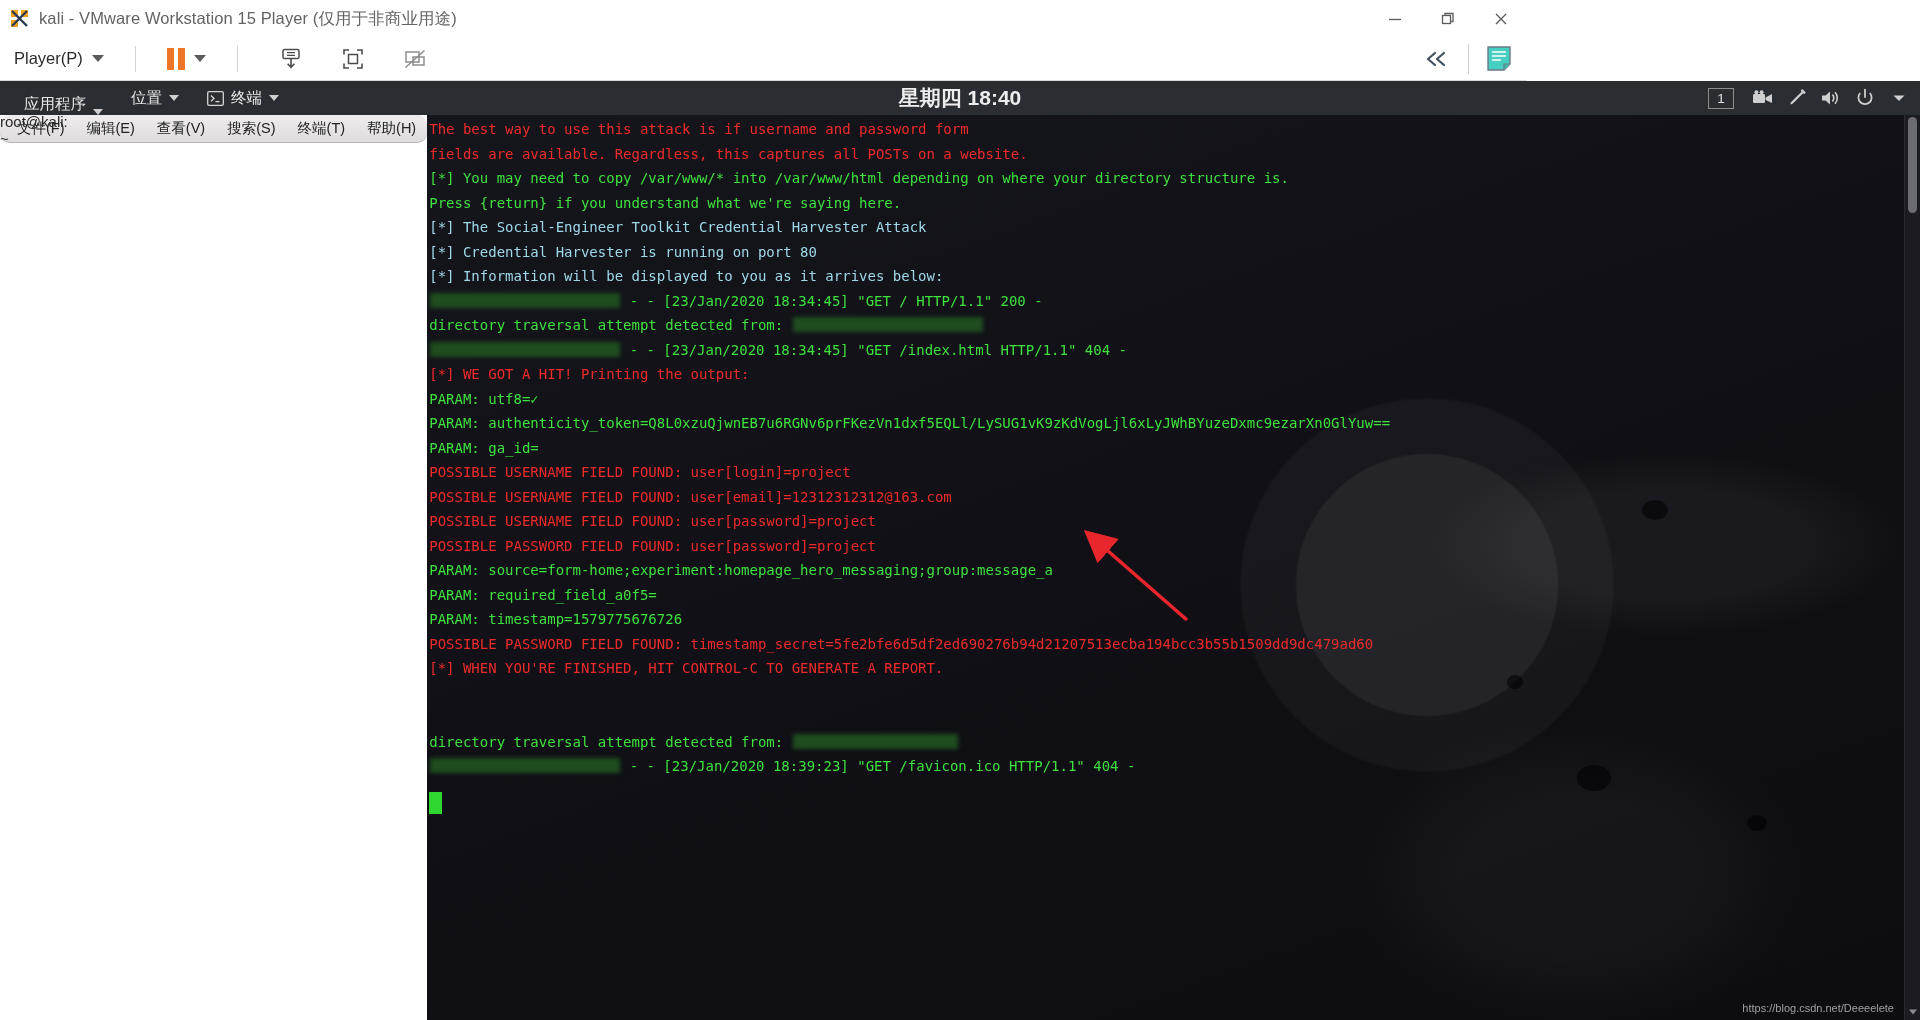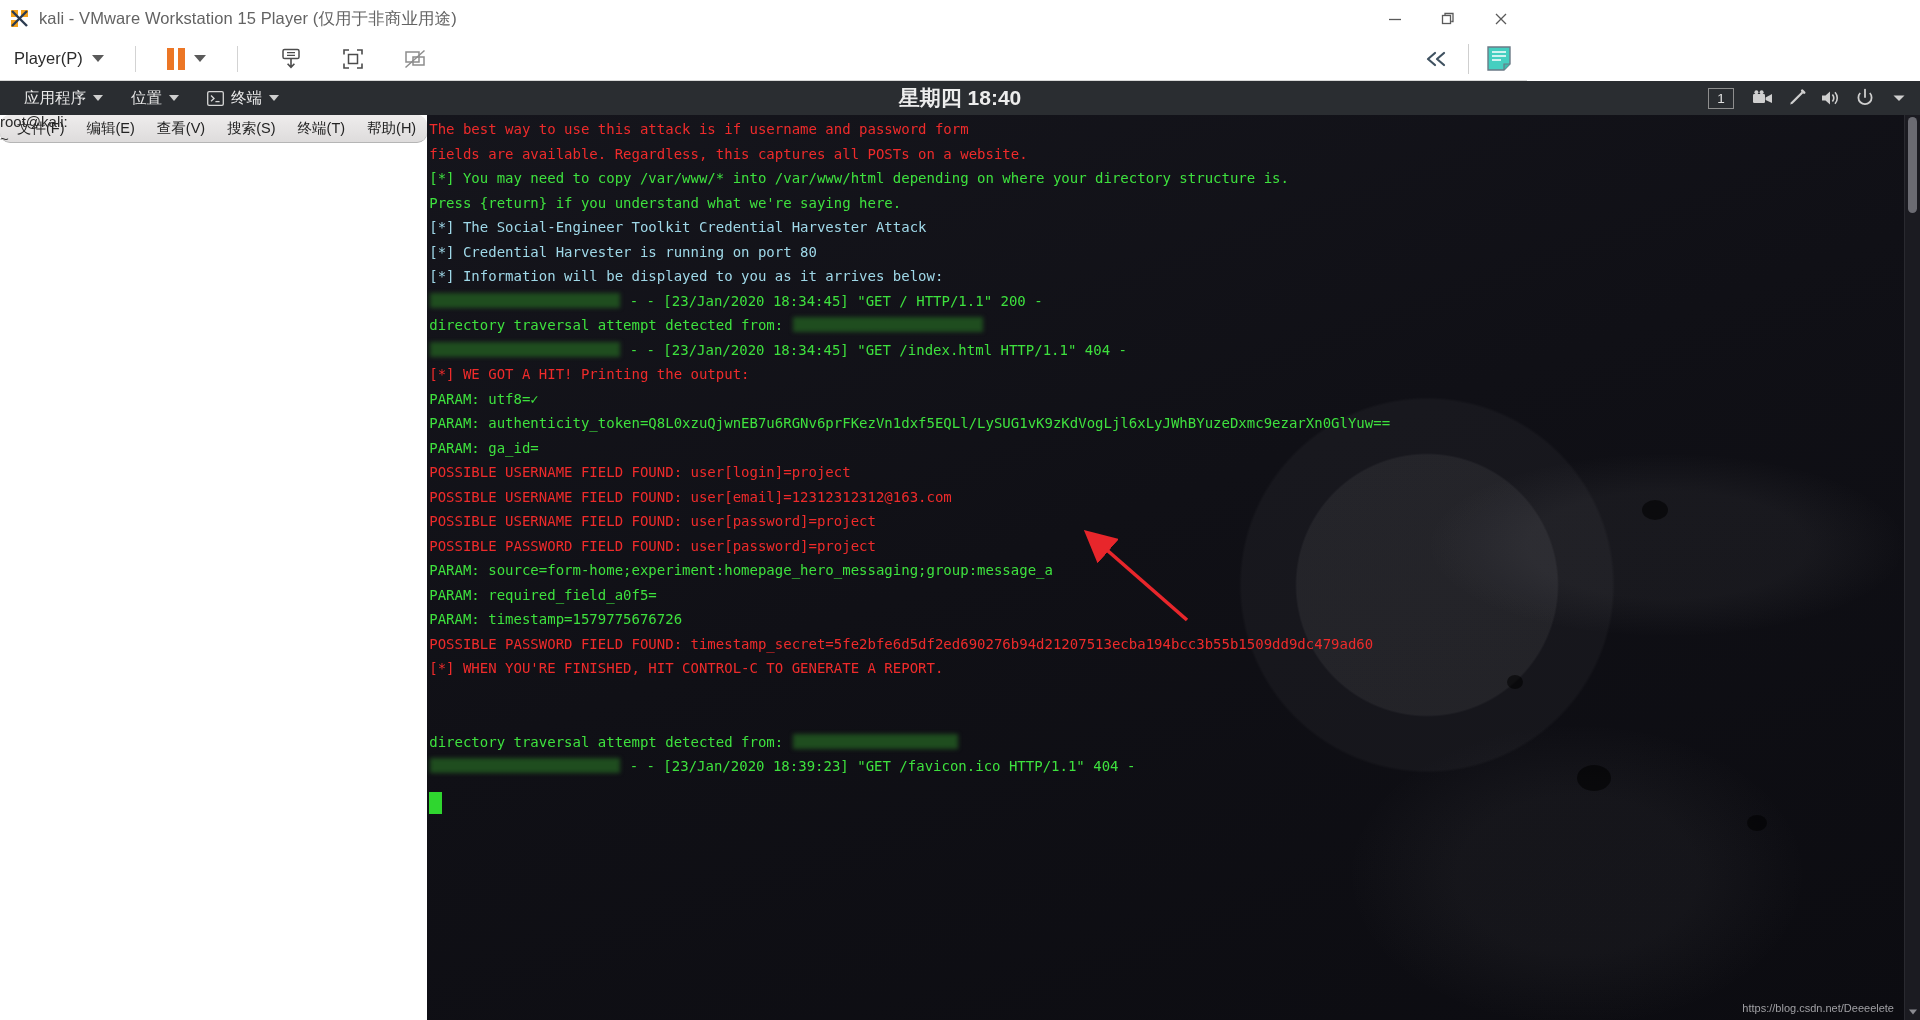--- a/index.html
+++ b/index.html
@@ -63,21 +63,21 @@
     background: #0e0e14; overflow: hidden;
   }
 
   
   .gn-panel {
     height: 34px; background: #2a2d31;
     display: flex; align-items: center; position: relative;
     color: #e8e8e8; font-size: 15.5px;
   }
   .gn-menu { display: flex; align-items: center; gap: 7px; padding: 0 14px; height: 34px; }
-  .gn-menu:first-child { margin-left: 10px; }
+  .gn-menu:first-child { margin-left: 10px; align-items: flex-end; }
   .gn-caret {
     width: 0; height: 0;
     border-left: 5px solid transparent; border-right: 5px solid transparent;
     border-top: 6px solid #cfcfcf;
   }
   .gn-clock {
     position: absolute; left: 0; right: 0; text-align: center;
     font-size: 21px; font-weight: bold; color: #ededed; pointer-events: none;
   }
   .gn-right { position: absolute; right: 6px; top: 0; height: 34px; display:flex; align-items:center; gap: 4px; }

